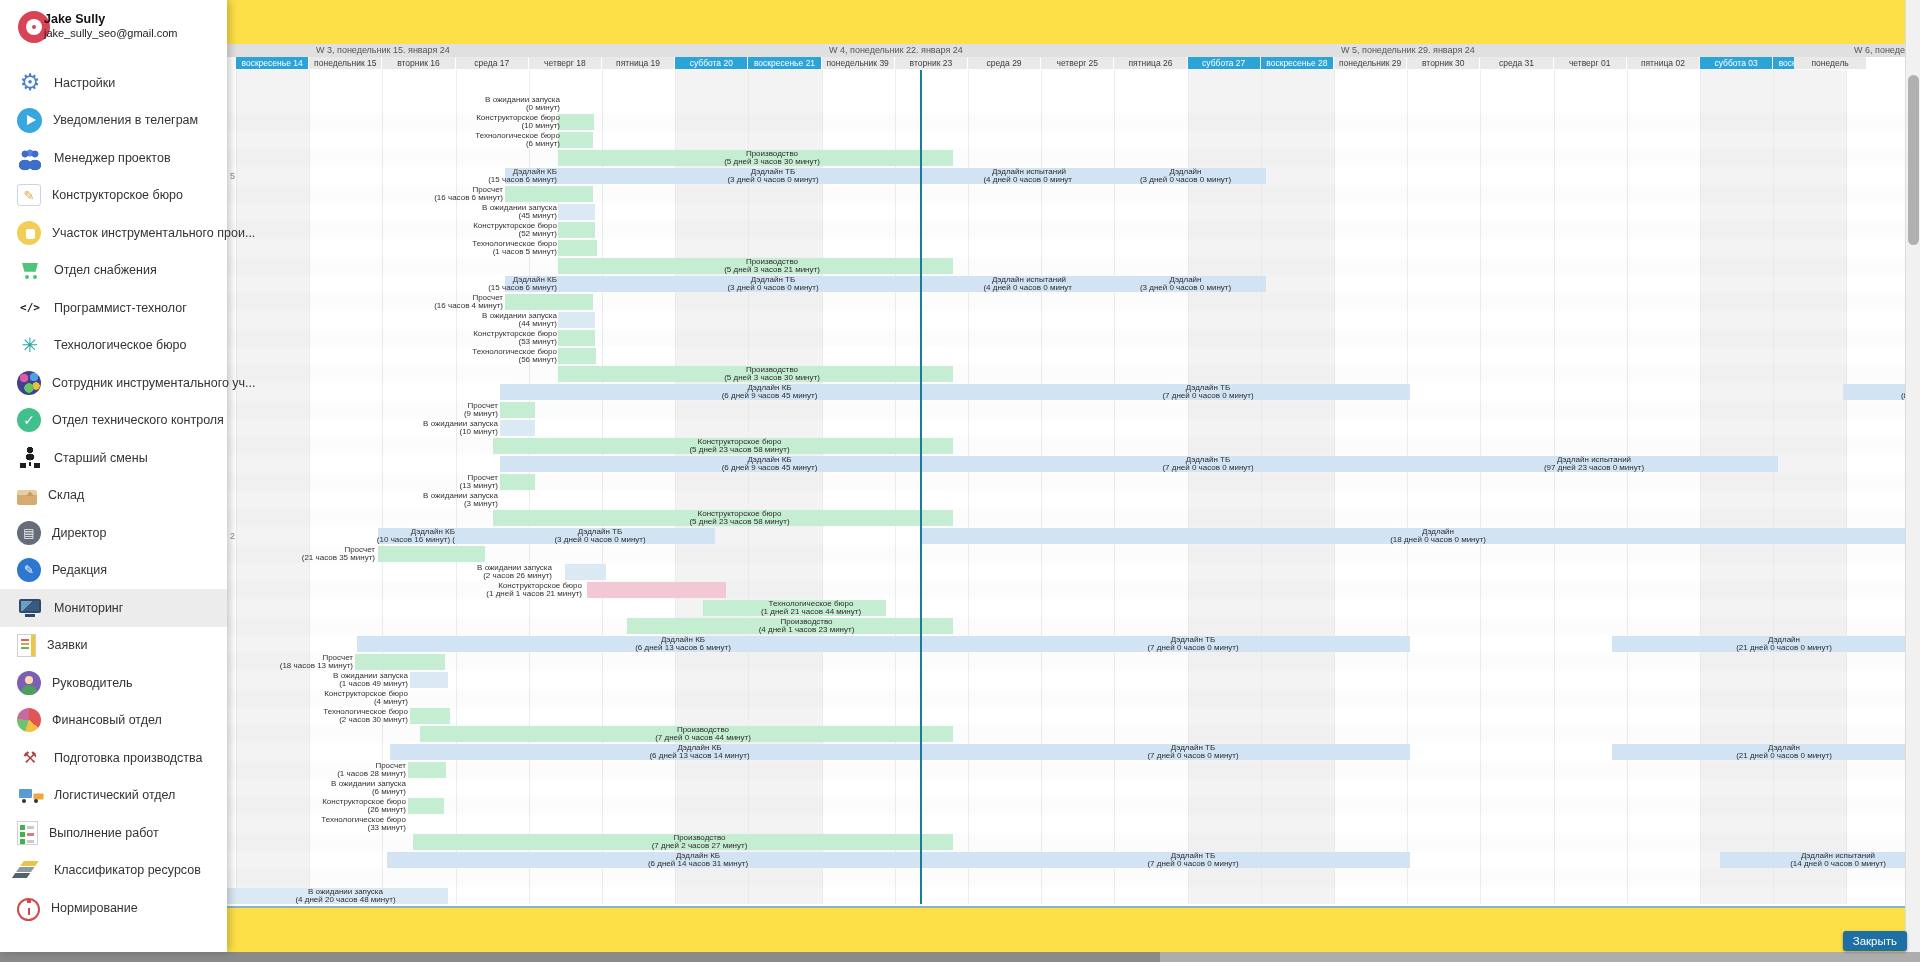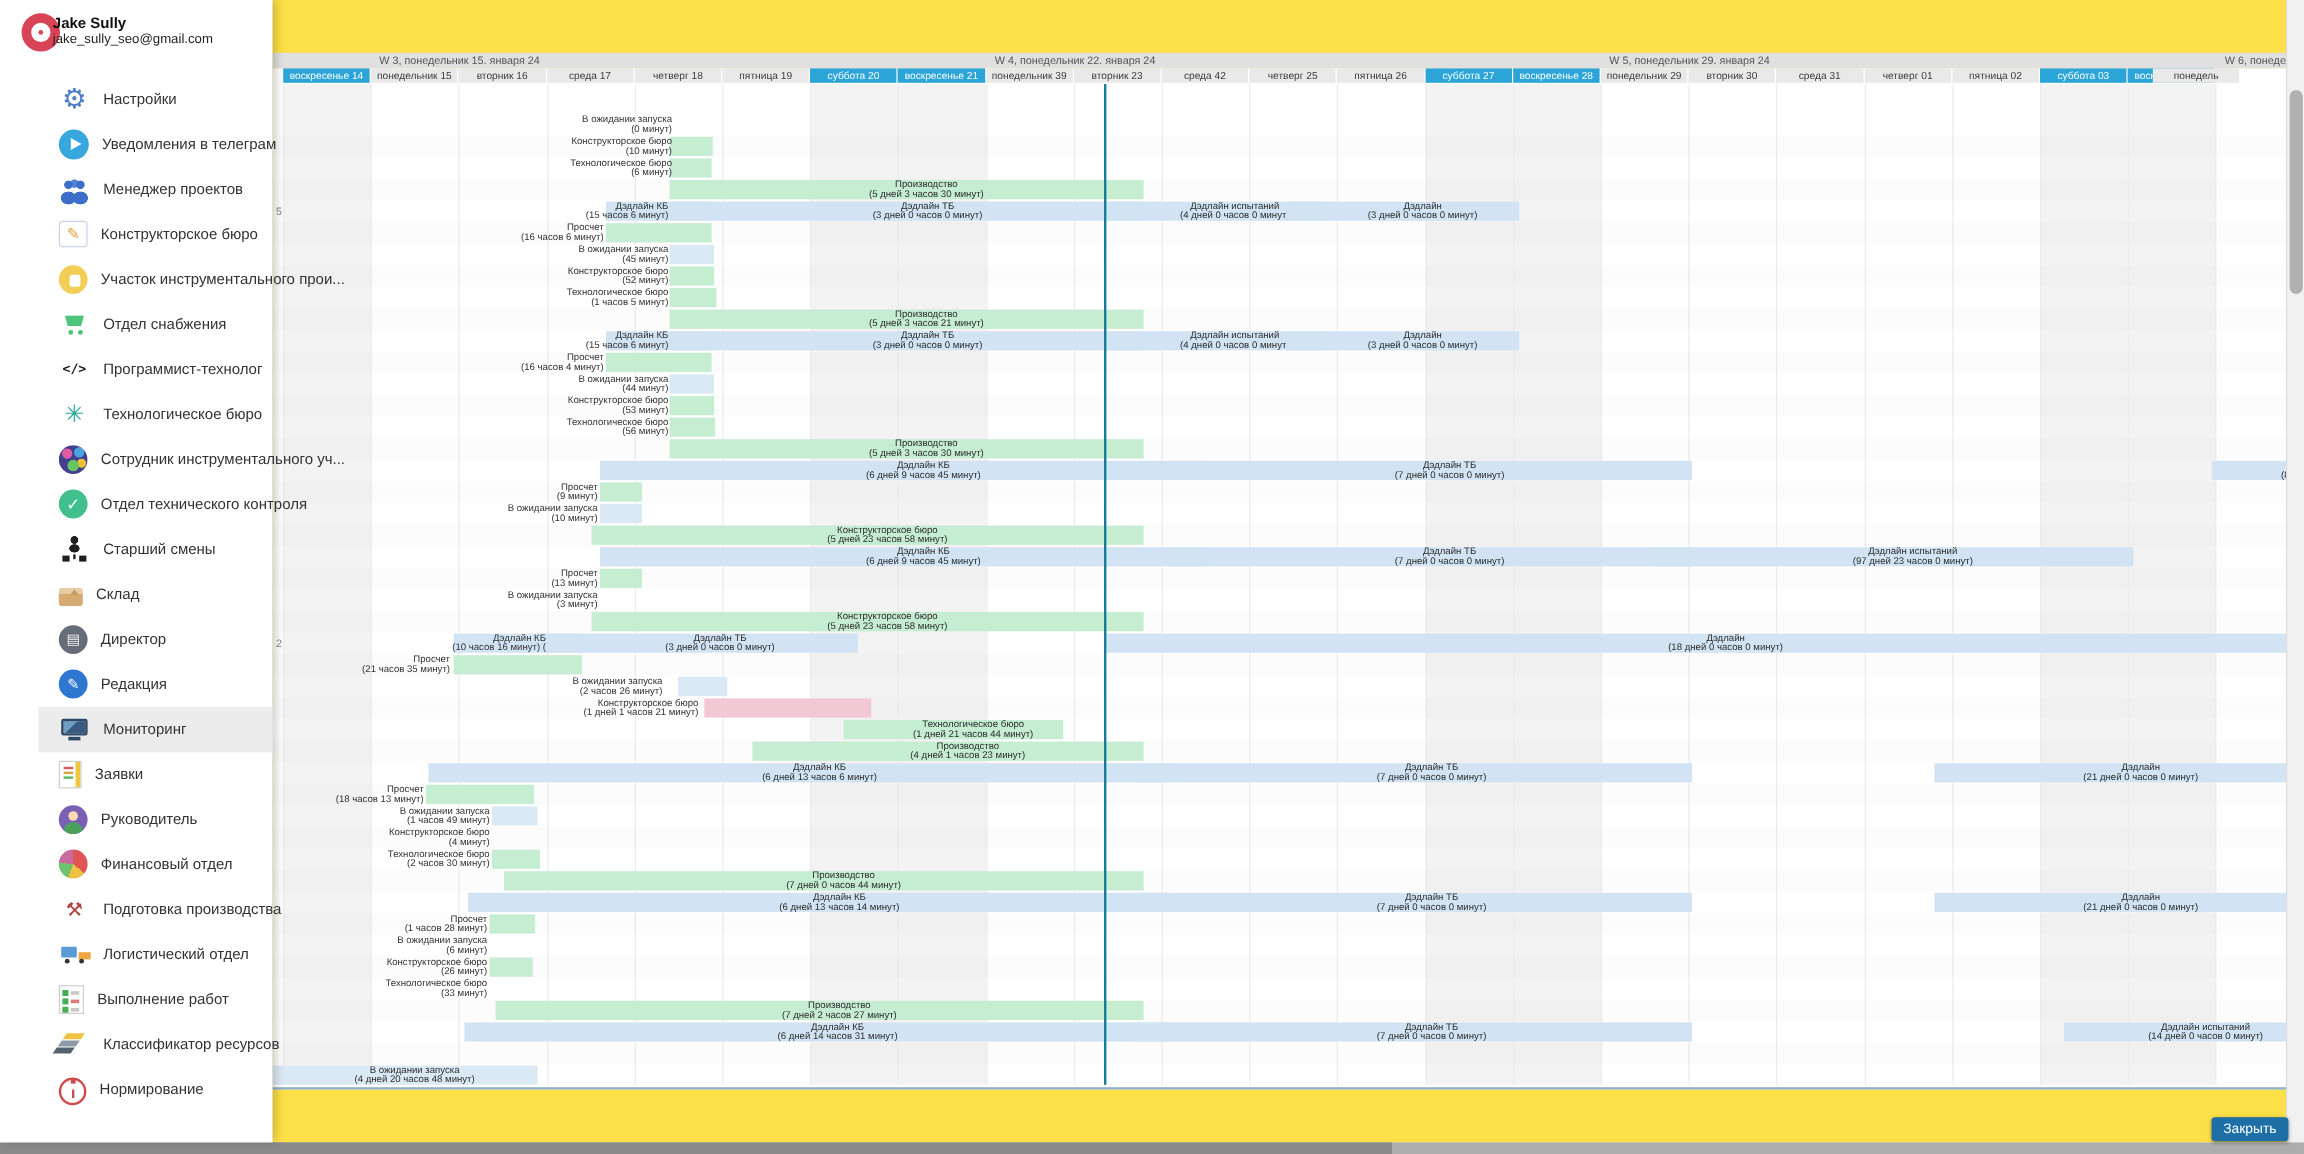--- a/index.html
+++ b/index.html
@@ -9,21 +9,21 @@
   
   .sidebar{position:absolute;left:0;top:0;width:227px;height:952px;background:#fff;
     box-shadow:3px 0 8px rgba(0,0,0,.22);z-index:40;}
   .user{position:absolute;left:0;top:0;width:227px;height:60px;}
   .avatar{position:absolute;left:18px;top:11px;width:32px;height:32px;border-radius:50%;background:#d84356;}
   .avatar:before{content:"";position:absolute;inset:8px;background:#fff;border-radius:50%;}
   .avatar:after{content:"";position:absolute;left:14px;top:14px;width:4px;height:4px;background:#d84356;border-radius:50%;}
   .uname{position:absolute;left:44px;top:12px;font-size:12.5px;font-weight:bold;color:#111;}
   .uemail{position:absolute;left:44px;top:27px;font-size:11px;color:#222;}
   .sb-items{position:absolute;left:0;top:64px;width:227px;}
-  .sb-item{height:37.5px;display:flex;align-items:center;padding-left:17px;cursor:pointer;margin-left:32px;}
+  .sb-item{height:37.5px;display:flex;align-items:center;padding-left:17px;cursor:pointer;}
   .sb-item.sel{background:#ececec;}
   .sb-label{margin-left:11px;font-size:12.5px;color:#333;white-space:nowrap;}
 
   
   .icon{width:26px;height:26px;display:flex;align-items:center;justify-content:center;flex:none;position:relative;}
   .ic-gear:before{content:"⚙";font-size:23px;color:#4d7ec9;}
   .ic-telegram{background:#37a7dd;border-radius:50%;width:25px;height:25px;}
   .ic-telegram:before{content:"";width:0;height:0;border-left:9px solid #fff;border-top:5px solid transparent;border-bottom:5px solid transparent;margin-left:3px;}
   .ic-people{background:
     radial-gradient(circle at 8px 9px,#3d6ec9 3.2px,rgba(0,0,0,0) 3.8px),
@@ -133,21 +133,21 @@
         <div class="day-chip we" style="left: 9px; width: 72.2px;">воскресенье 14</div>
         <div class="day-chip" style="left: 82.2px; width: 72.2px;">понедельник 15</div>
         <div class="day-chip" style="left: 155.4px; width: 72.2px;">вторник 16</div>
         <div class="day-chip" style="left: 228.6px; width: 72.2px;">среда 17</div>
         <div class="day-chip" style="left: 301.8px; width: 72.2px;">четверг 18</div>
         <div class="day-chip" style="left: 375px; width: 72.2px;">пятница 19</div>
         <div class="day-chip we" style="left: 448.2px; width: 72.2px;">суббота 20</div>
         <div class="day-chip we" style="left: 521.4px; width: 72.2px;">воскресенье 21</div>
         <div class="day-chip" style="left: 594.6px; width: 72.2px;">понедельник 39</div>
         <div class="day-chip" style="left: 667.8px; width: 72.2px;">вторник 23</div>
-        <div class="day-chip" style="left: 741px; width: 72.2px;">среда 42</div>
+        <div class="day-chip" style="left: 741px; width: 72.2px;">среда 29</div>
         <div class="day-chip" style="left: 814.2px; width: 72.2px;">четверг 25</div>
         <div class="day-chip" style="left: 887.4px; width: 72.2px;">пятница 26</div>
         <div class="day-chip we" style="left: 960.6px; width: 72.2px;">суббота 27</div>
         <div class="day-chip we" style="left: 1033.8px; width: 72.2px;">воскресенье 28</div>
         <div class="day-chip" style="left: 1107px; width: 72.2px;">понедельник 29</div>
         <div class="day-chip" style="left: 1180.2px; width: 72.2px;">вторник 30</div>
         <div class="day-chip" style="left: 1253.4px; width: 72.2px;">среда 31</div>
         <div class="day-chip" style="left: 1326.6px; width: 72.2px;">четверг 01</div>
         <div class="day-chip" style="left: 1399.8px; width: 72.2px;">пятница 02</div>
         <div class="day-chip we" style="left: 1473px; width: 72.2px;">суббота 03</div>

